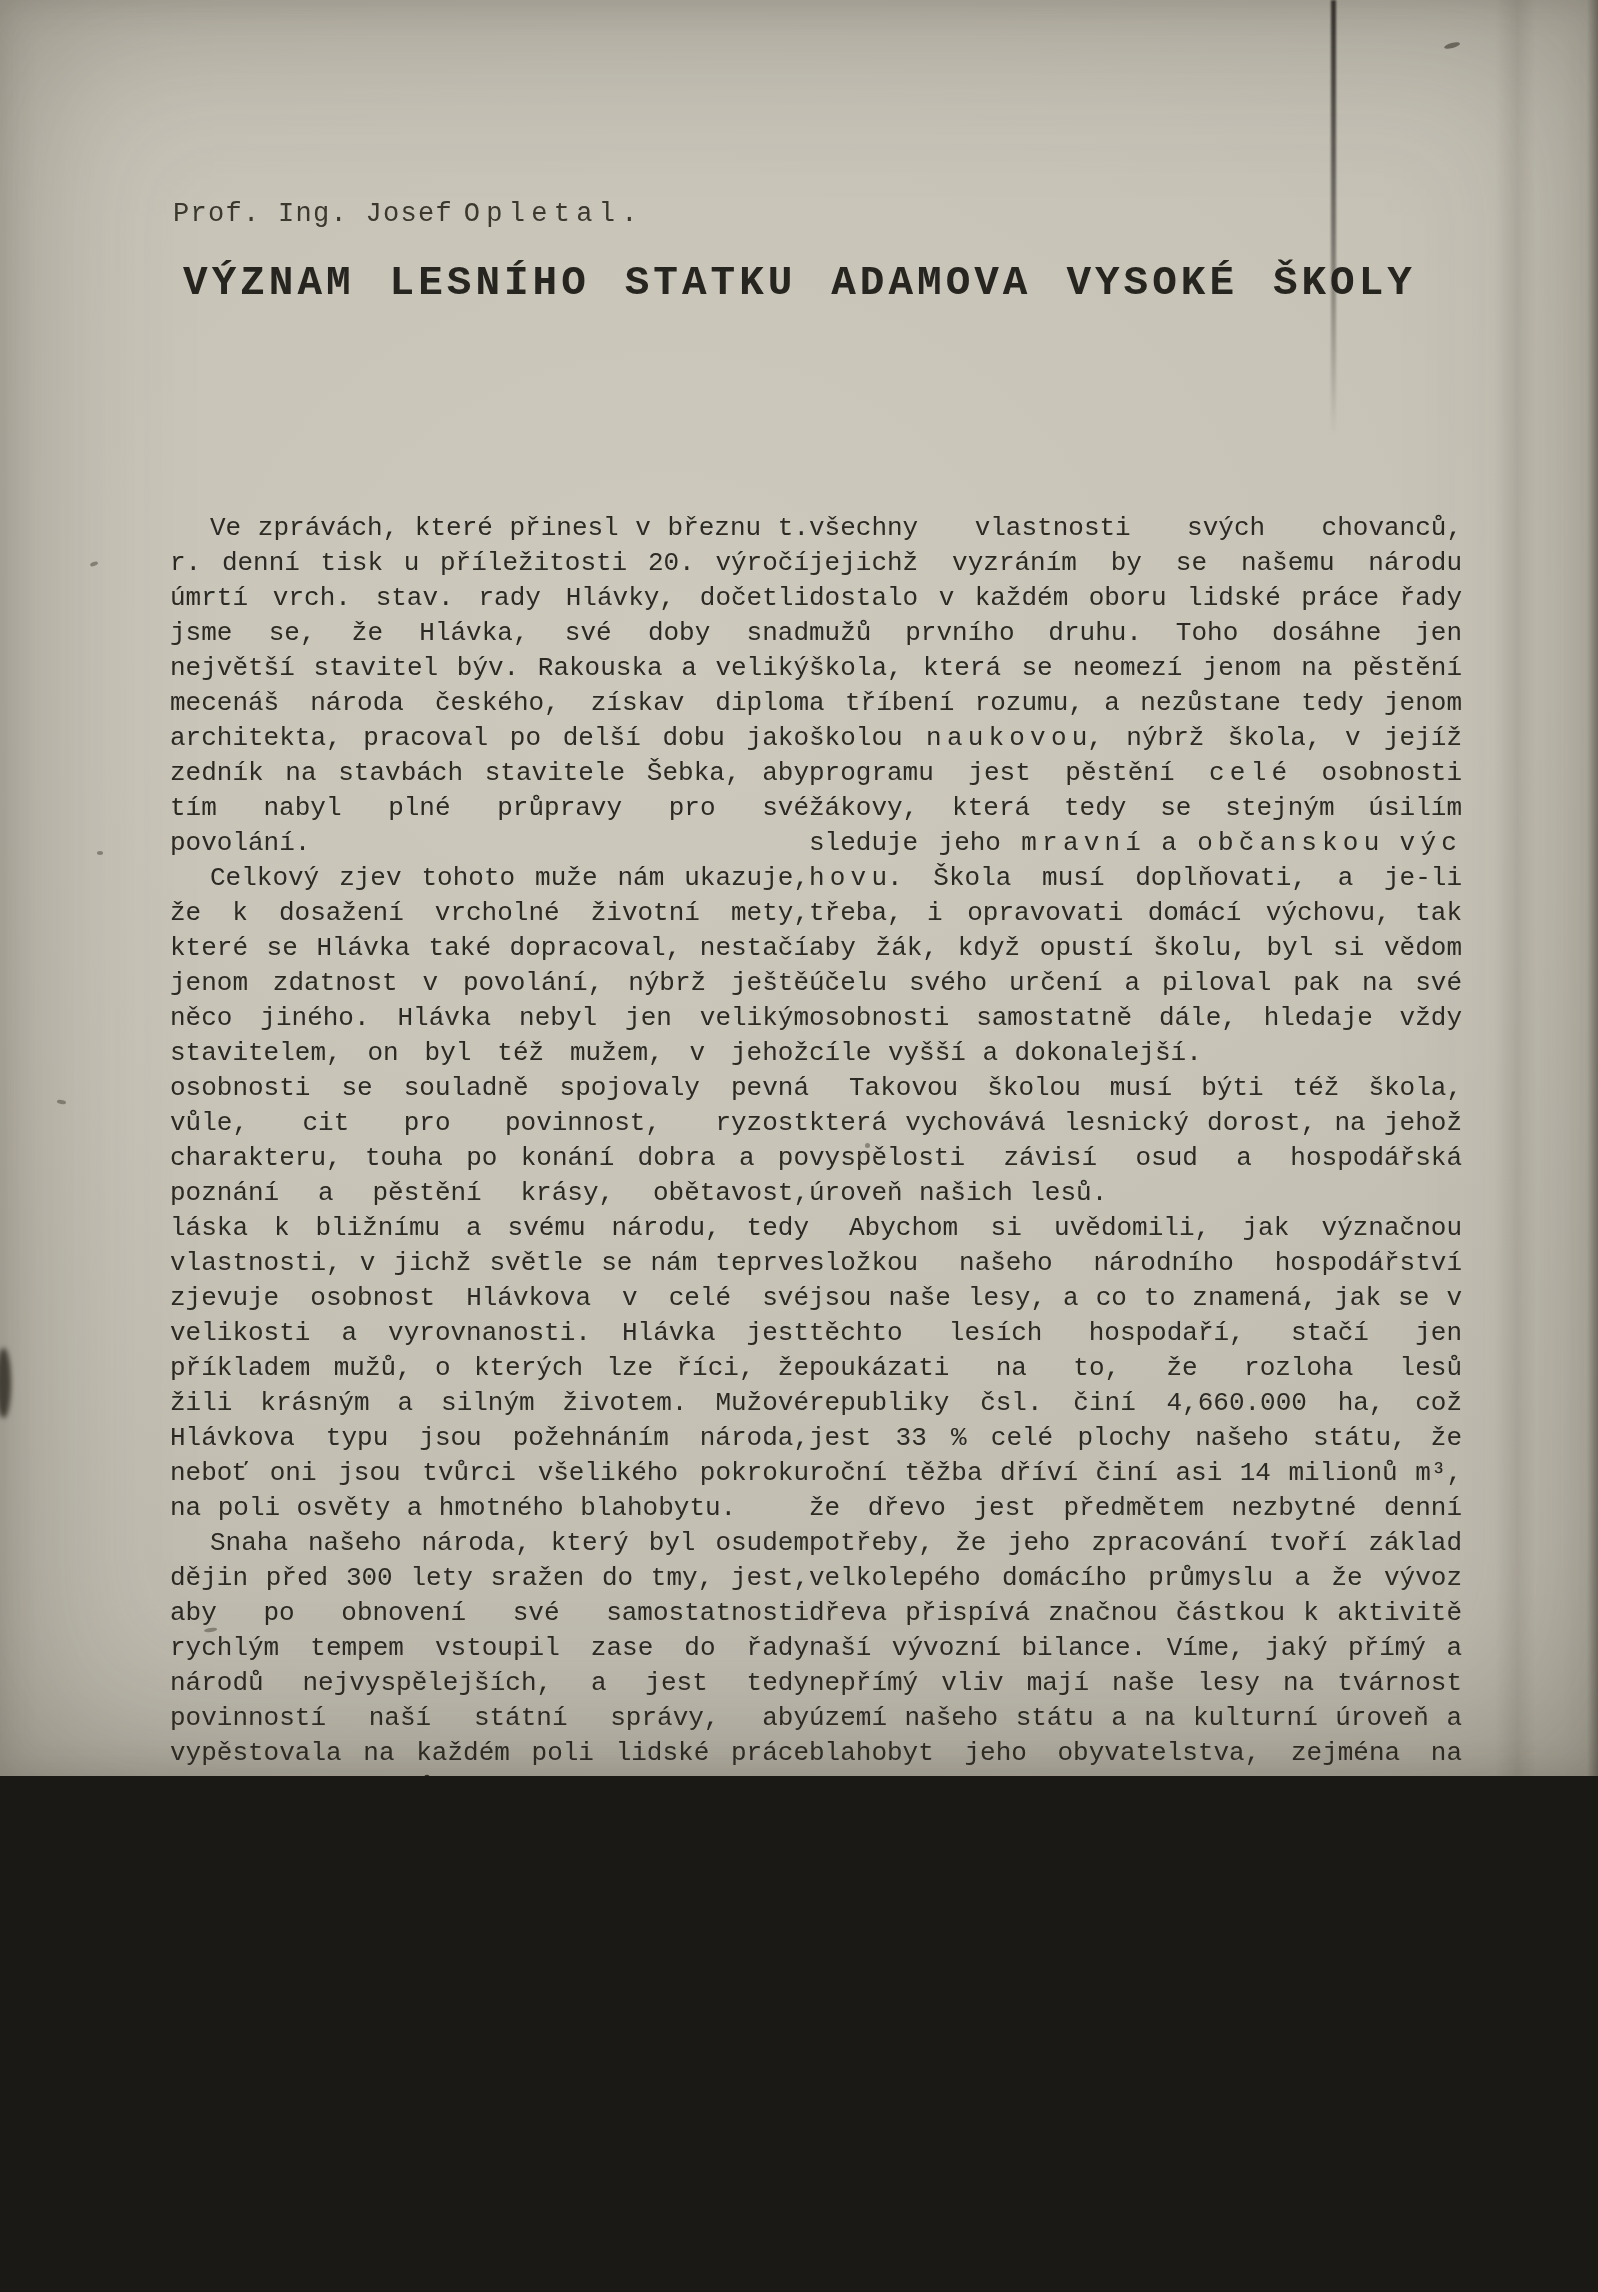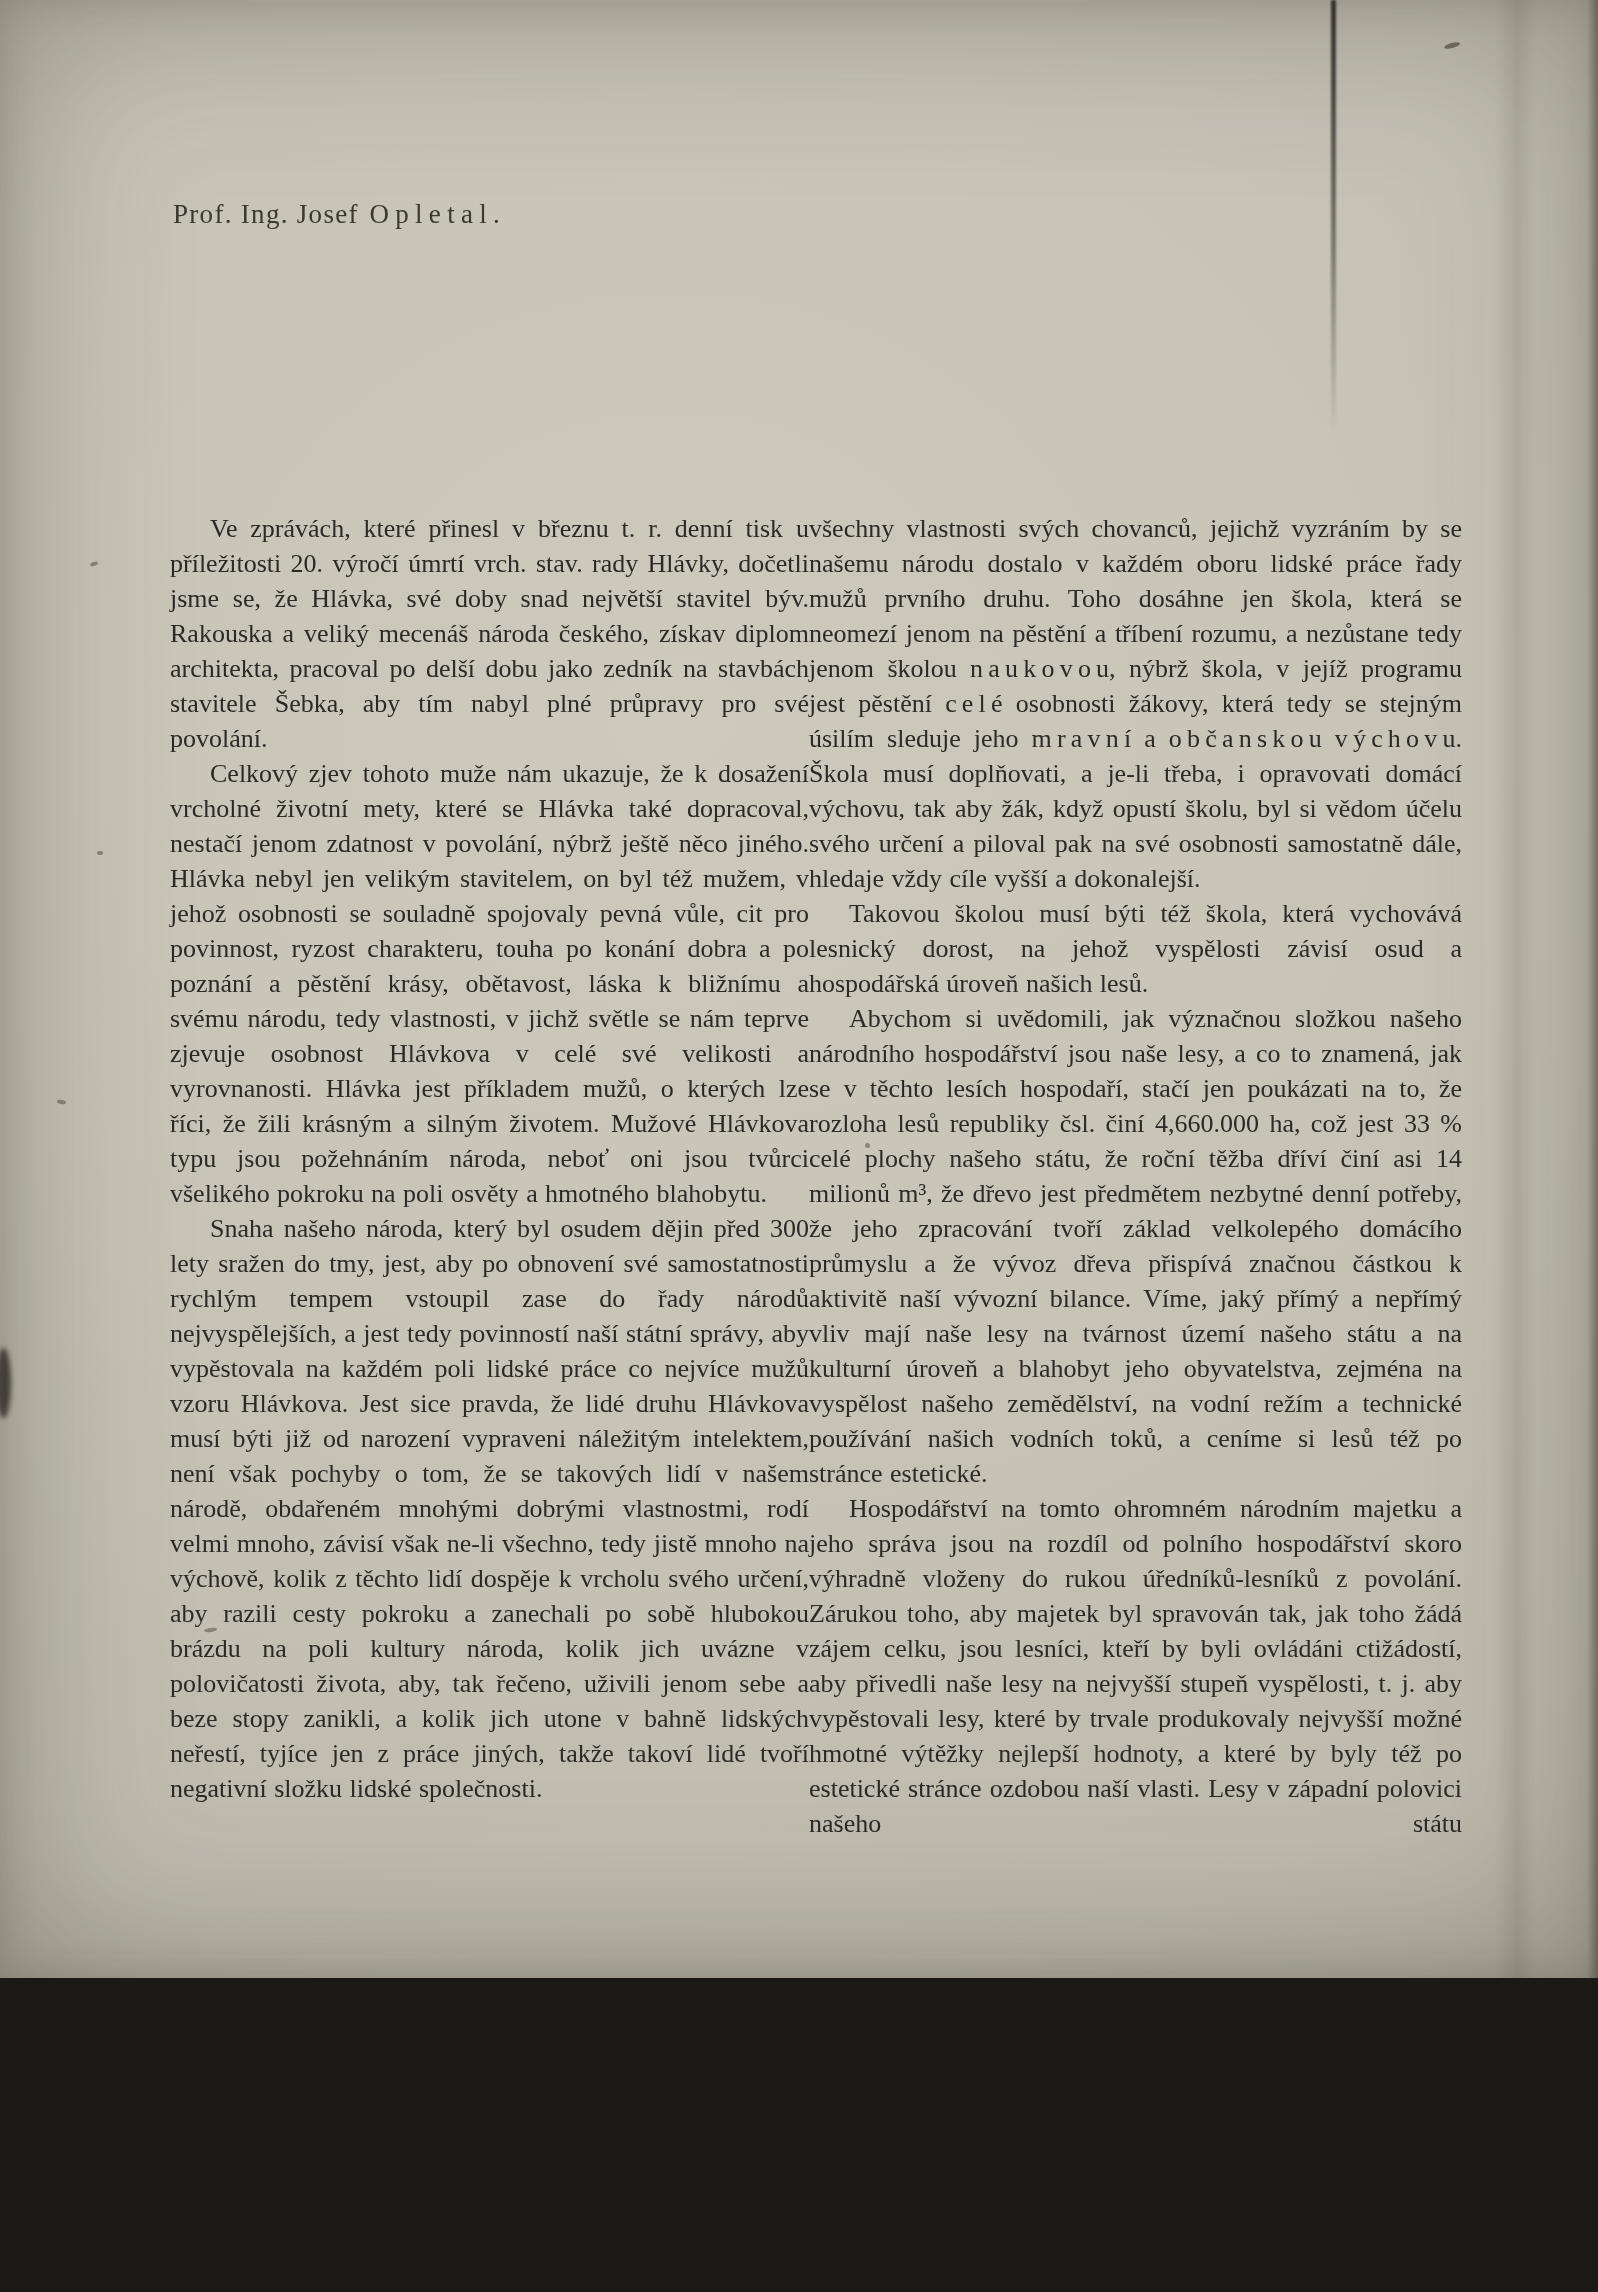--- a/index.html
+++ b/index.html
@@ -1,21 +1,21 @@
 <!DOCTYPE html>
 <html style="font-size:14.3px"><head>
 <meta charset="utf-8">
 <style>
   html, body { margin: 0; padding: 0; background: #1a1915; }
   .page {
     position: relative;
     width: 1599px;
-    height: 1978px;
+    height: 1776px;
     overflow: hidden;
-    font-family: Liberation Serif, serif;
+    font-family: Liberation Mono, monospace;
     background:
       radial-gradient(ellipse 130% 95% at 42% 36%,
         #cdc9bd 0%, #c7c3b7 38%, #beBAae 68%, #aeaa9c 92%, #a09c8e 100%);
     background-color: #c7c3b7;
     color: #2c2a25;
   }
   .page::after {
     content: "";
     position: absolute; inset: 0;
     box-shadow: inset 0 0 179px rgba(60,54,44,0.38), inset 0 0 36px rgba(60,54,44,0.18);
@@ -108,20 +108,21 @@
 </head>
 <body>
 
 <div class="page">
 
   <div class="byline">
     <span>Prof. Ing. Josef</span><span class="byline-name">Opletal</span><span>.</span>
   </div>
 
   <div class="title-block">
+    <div class="title-line">VÝZNAM LESNÍHO STATKU ADAMOVA VYSOKÉ ŠKOLY</div>
   </div>
 
   <div class="columns">
     <div class="col col-left">
       <p class="indent">Ve zprávách, které přinesl v březnu t. r. denní tisk u příležitosti 20. výročí úmrtí vrch. stav. rady Hlávky, dočetli jsme se, že Hlávka, své doby snad největší stavitel býv. Rakouska a veliký mecenáš národa českého, získav diplom architekta, pracoval po delší dobu jako zedník na stavbách stavitele Šebka, aby tím nabyl plné průpravy pro své povolání.</p>
       <p class="indent">Celkový zjev tohoto muže nám ukazuje, že k dosažení vrcholné životní mety, které se Hlávka také dopracoval, nestačí jenom zdatnost v povolání, nýbrž ještě něco jiného. Hlávka nebyl jen velikým stavitelem, on byl též mužem, v jehož osobnosti se souladně spojovaly pevná vůle, cit pro povinnost, ryzost charakteru, touha po konání dobra a po poznání a pěstění krásy, obětavost, láska k bližnímu a svému národu, tedy vlastnosti, v jichž světle se nám teprve zjevuje osobnost Hlávkova v celé své velikosti a vyrovnanosti. Hlávka jest příkladem mužů, o kterých lze říci, že žili krásným a silným životem. Mužové Hlávkova typu jsou požehnáním národa, neboť oni jsou tvůrci všelikého pokroku na poli osvěty a hmotného blahobytu.</p>
       <p class="indent">Snaha našeho národa, který byl osudem dějin před 300 lety sražen do tmy, jest, aby po obnovení své samostatnosti rychlým tempem vstoupil zase do řady národů nejvyspělejších, a jest tedy povinností naší státní správy, aby vypěstovala na každém poli lidské práce co nejvíce mužů vzoru Hlávkova. Jest sice pravda, že lidé druhu Hlávkova musí býti již od narození vypraveni náležitým intelektem, není však pochyby o tom, že se takových lidí v našem národě, obdařeném mnohými dobrými vlastnostmi, rodí velmi mnoho, závisí však ne-li všechno, tedy jistě mnoho na výchově, kolik z těchto lidí dospěje k vrcholu svého určení, aby razili cesty pokroku a zanechali po sobě hlubokou brázdu na poli kultury národa, kolik jich uvázne v polovičatosti života, aby, tak řečeno, uživili jenom sebe a beze stopy zanikli, a kolik jich utone v bahně lidských neřestí, tyjíce jen z práce jiných, takže takoví lidé tvoří negativní složku lidské společnosti.</p>
     </div>
     <div class="col col-right">
       <p>všechny vlastnosti svých chovanců, jejichž vyzráním by se našemu národu dostalo v každém oboru lidské práce řady mužů prvního druhu. Toho dosáhne jen škola, která se neomezí jenom na pěstění a tříbení rozumu, a nezůstane tedy jenom školou n a u k o v o u, nýbrž škola, v jejíž programu jest pěstění c e l é osobnosti žákovy, která tedy se stejným úsilím sleduje jeho m r a v n í a o b č a n s k o u v ý c h o v u. Škola musí doplňovati, a je-li třeba, i opravovati domácí výchovu, tak aby žák, když opustí školu, byl si vědom účelu svého určení a piloval pak na své osobnosti samostatně dále, hledaje vždy cíle vyšší a dokonalejší.</p>

